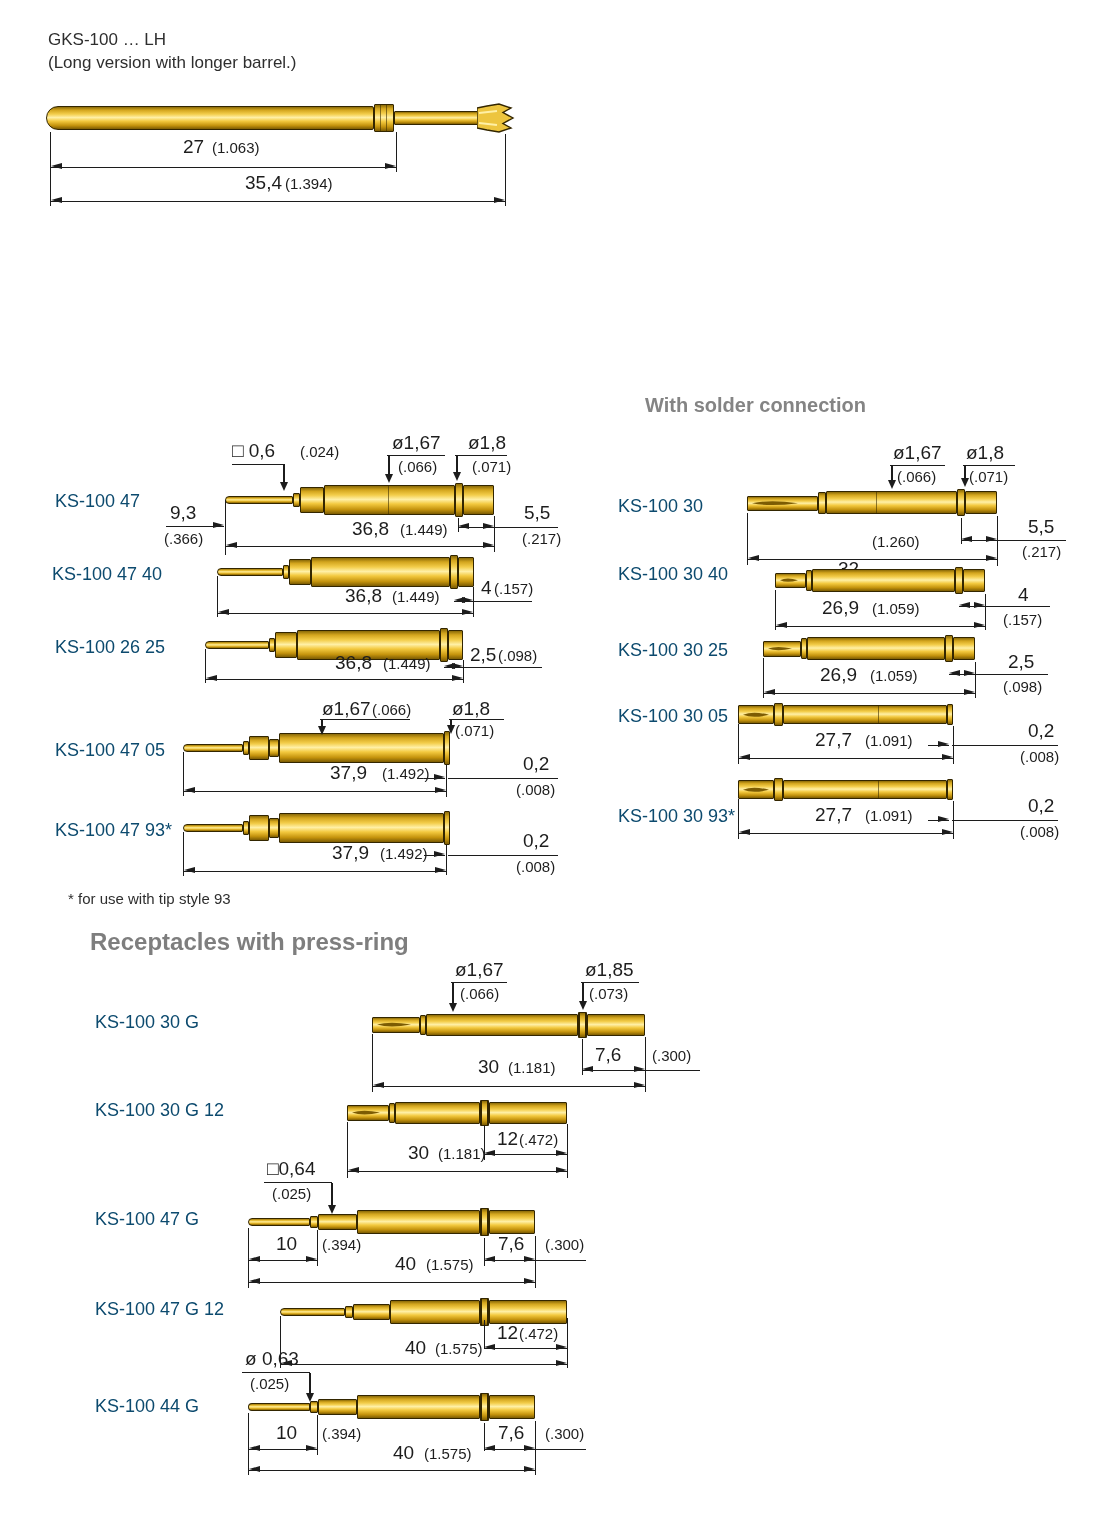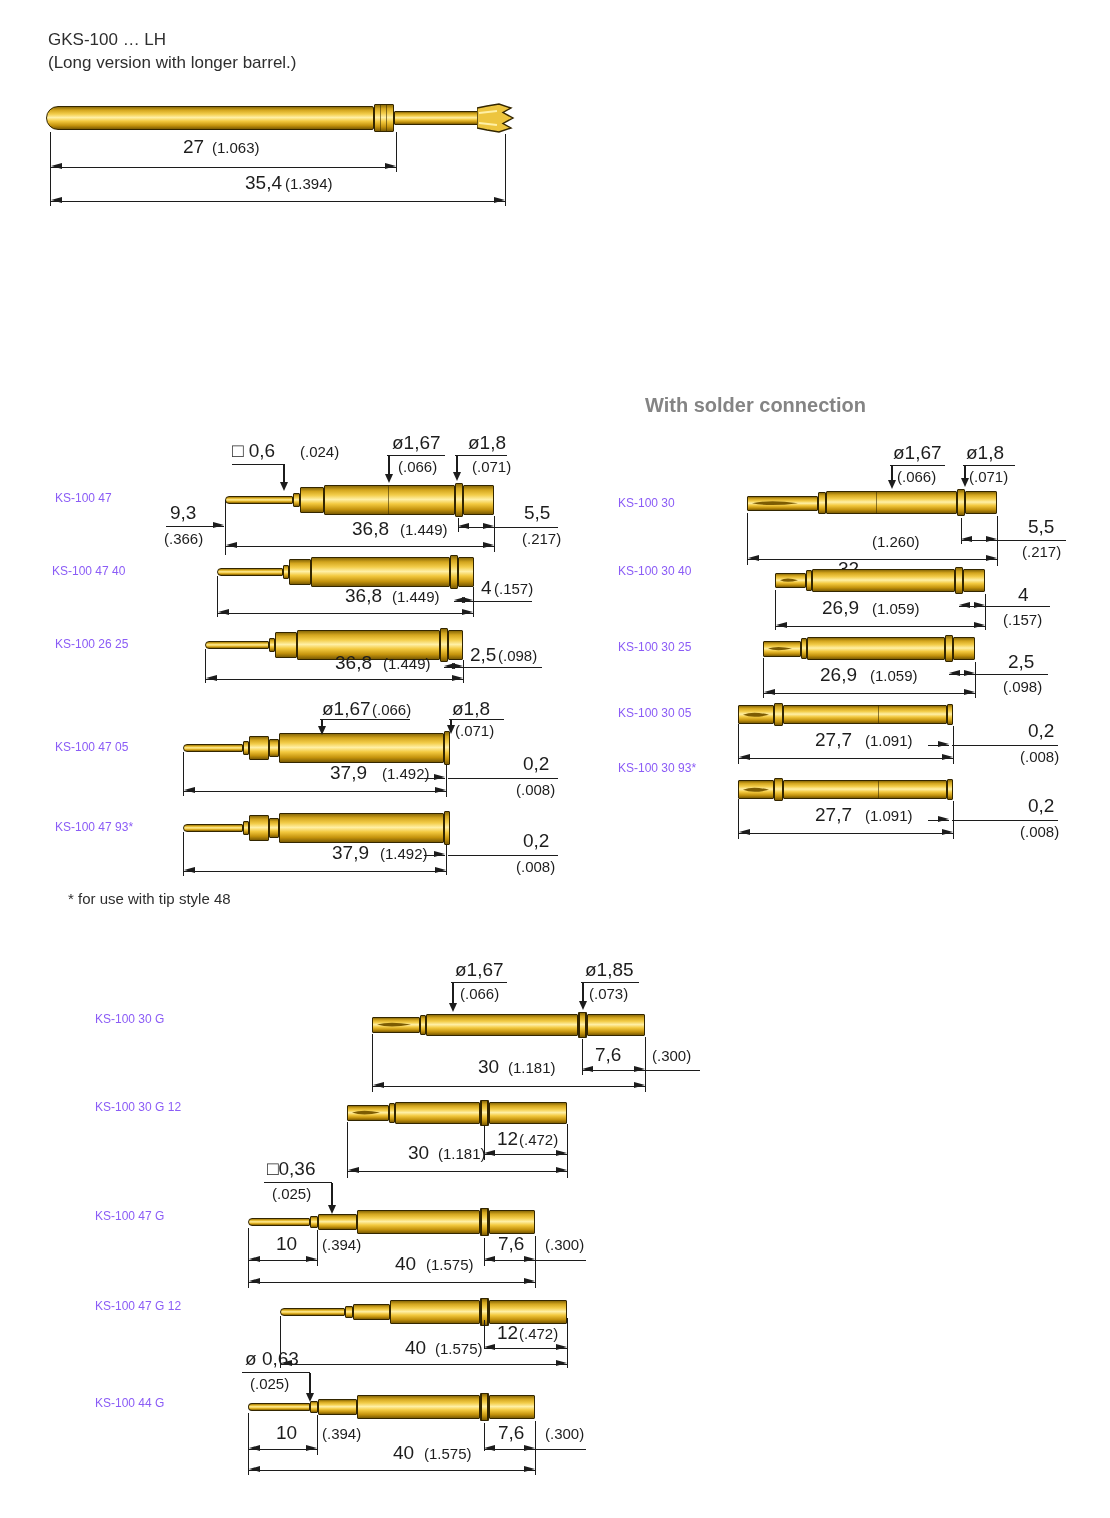--- a/index.html
+++ b/index.html
@@ -7,21 +7,21 @@
           font-family:"Liberation Sans",sans-serif;overflow:hidden}
   
   .g{position:absolute;box-sizing:border-box;border:1px solid #332600;border-radius:1px;
      background:linear-gradient(180deg,#8a6a08 0%,#d3a51d 14%,#f3cd4a 32%,#fff0a6 48%,#f3c93f 64%,#c4930d 84%,#7c5c03 100%)}
   .rcapL{border-radius:12px 2px 2px 12px}
   .rpost{border-radius:4px 1px 1px 4px}
   
   .t{position:absolute;font-size:17px;color:#2e2e2e;white-space:nowrap}
   .h1{position:absolute;font-size:24px;font-weight:bold;color:#7e7e7e;white-space:nowrap}
   .h2{position:absolute;font-size:20px;font-weight:bold;color:#848484;white-space:nowrap}
-  .lbl{position:absolute;font-size:12px;color:#8b5cf6;white-space:nowrap}
+  .lbl{position:absolute;font-size:18px;color:#0c4a6e;white-space:nowrap}
   .mm{position:absolute;font-size:19px;color:#1d1d1d;white-space:nowrap}
   .in{position:absolute;font-size:15px;color:#1d1d1d;white-space:nowrap}
   .fn{position:absolute;font-size:15px;color:#2e2e2e;white-space:nowrap}
   
   .dim{position:absolute;height:0;border-top:1.6px solid #1c1c1c}
   .dim:before{content:"";position:absolute;left:0;top:-4.6px;width:0;height:0;
       border-top:3.9px solid transparent;border-bottom:3.9px solid transparent;border-right:11px solid #1c1c1c}
   .dim:after{content:"";position:absolute;right:0;top:-4.6px;width:0;height:0;
       border-top:3.9px solid transparent;border-bottom:3.9px solid transparent;border-left:11px solid #1c1c1c}
   .dim.noL:before{display:none}
@@ -282,21 +282,21 @@
     <div class="mm" style="left:815px;top:729px">27,7</div>
     <div class="in" style="left:865px;top:732px">(1.091)</div>
     <div class="dim" style="left:739px;top:758px;width:214px"></div>
     <div class="vline" style="left:738px;top:724px;height:40px"></div>
     <div class="vline" style="left:953px;top:726px;height:38px"></div>
     <div class="mm" style="left:1028px;top:720px">0,2</div>
     <div class="dim noL" style="left:928px;top:745px;width:21px"></div>
     <div class="hline" style="left:952px;top:745px;width:106px"></div>
     <div class="in" style="left:1020px;top:748px">(.008)</div>
 
-    <div class="lbl" style="left:618px;top:761px">KS-100 30 93*</div>
+    <div class="lbl" style="left:618px;top:806px">KS-100 30 93*</div>
     <div class="g" style="left:738px;top:780px;width:36px;height:19px">
       <svg class="slot" width="30" height="15" viewBox="0 0 30 15" preserveAspectRatio="none">
         <path d="M2 7.5 Q12 3 28 7.5 Q12 12 2 7.5 Z" fill="#7c5c03"></path>
       </svg>
     </div>
     <div class="g" style="left:774px;top:778px;width:9px;height:23px"></div>
     <div class="g" style="left:783px;top:780px;width:164px;height:19px"></div>
     <div class="seam" style="left:878px;top:781px;height:17px"></div>
     <div class="g" style="left:947px;top:779px;width:6px;height:21px"></div>
 
@@ -304,21 +304,22 @@
     <div class="in" style="left:865px;top:807px">(1.091)</div>
     <div class="dim" style="left:739px;top:833px;width:214px"></div>
     <div class="vline" style="left:738px;top:799px;height:40px"></div>
     <div class="vline" style="left:953px;top:801px;height:38px"></div>
     <div class="mm" style="left:1028px;top:795px">0,2</div>
     <div class="dim noL" style="left:928px;top:820px;width:21px"></div>
     <div class="hline" style="left:952px;top:820px;width:106px"></div>
     <div class="in" style="left:1020px;top:823px">(.008)</div>
   </div>
 
-  <div class="fn" style="left:68px;top:890px">* for use with tip style 48</div>
+  <div class="fn" style="left:68px;top:890px">* for use with tip style 93</div>
+  <div class="h1" style="left:90px;top:928px">Receptacles with press-ring</div>
 
   <div>
 
     <div class="lbl" style="left:95px;top:1012px">KS-100 30 G</div>
     <div class="g" style="left:372px;top:1017px;width:48px;height:16px">
       <svg class="slot" width="38" height="12" viewBox="0 0 38 12" preserveAspectRatio="none">
         <path d="M2 6 Q15 2 36 6 Q15 10 2 6 Z" fill="#7c5c03"></path>
       </svg>
     </div>
     <div class="g" style="left:420px;top:1015px;width:6px;height:20px"></div>
@@ -361,21 +362,21 @@
     <div class="in" style="left:519px;top:1131px">(.472)</div>
     <div class="dim" style="left:484px;top:1154px;width:83px"></div>
     <div class="mm" style="left:408px;top:1142px">30</div>
     <div class="in" style="left:438px;top:1145px">(1.181)</div>
     <div class="dim" style="left:348px;top:1171px;width:219px"></div>
     <div class="vline" style="left:347px;top:1122px;height:56px"></div>
     <div class="vline" style="left:567px;top:1124px;height:54px"></div>
     <div class="vline" style="left:484px;top:1126px;height:34px"></div>
 
     <div class="lbl" style="left:95px;top:1209px">KS-100 47 G</div>
-    <div class="mm" style="left:267px;top:1158px">□0,36</div>
+    <div class="mm" style="left:267px;top:1158px">□0,64</div>
     <div class="hline" style="left:264px;top:1182px;width:68px"></div>
     <div class="in" style="left:272px;top:1185px">(.025)</div>
     <div class="leader" style="left:331px;top:1183px;height:24px"></div>
 
     <div class="g rpost" style="left:248px;top:1218px;width:62px;height:8px"></div>
     <div class="g" style="left:310px;top:1216px;width:8px;height:12px"></div>
     <div class="g" style="left:318px;top:1214px;width:39px;height:16px"></div>
     <div class="g" style="left:357px;top:1210px;width:123px;height:24px"></div>
     <div class="g" style="left:480px;top:1208px;width:9px;height:28px;border-left:2px solid #332600;border-right:2px solid #332600"></div>
     <div class="g" style="left:489px;top:1210px;width:46px;height:24px"></div>

